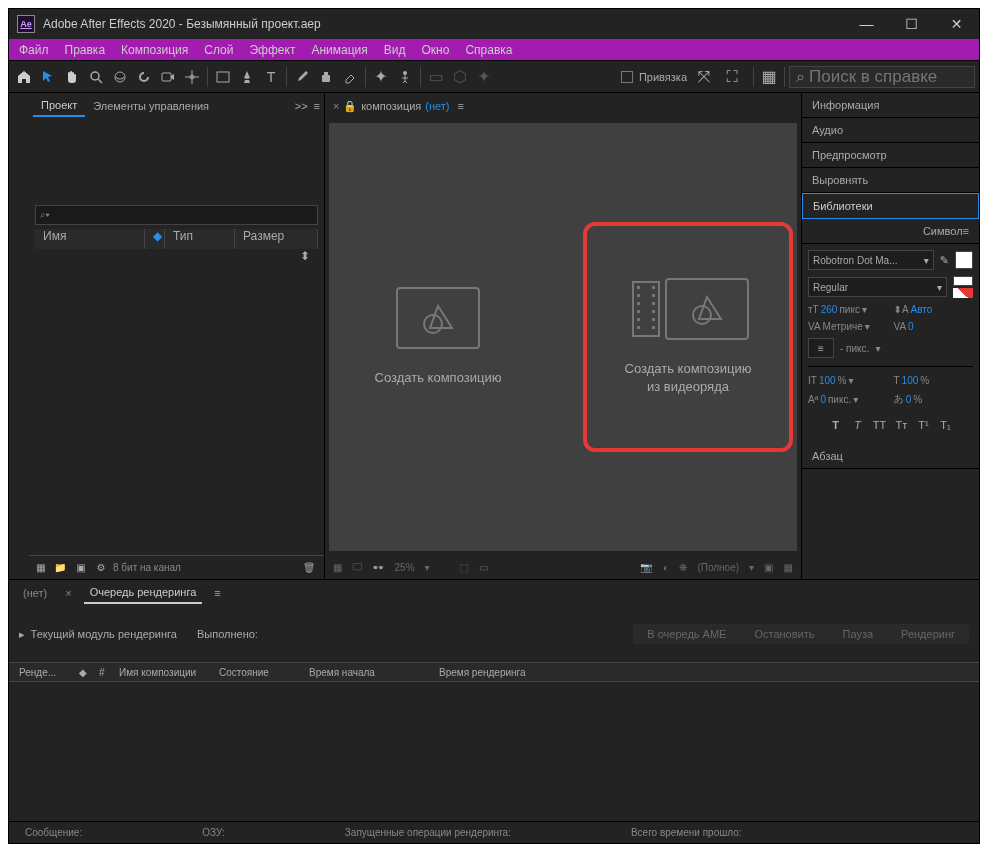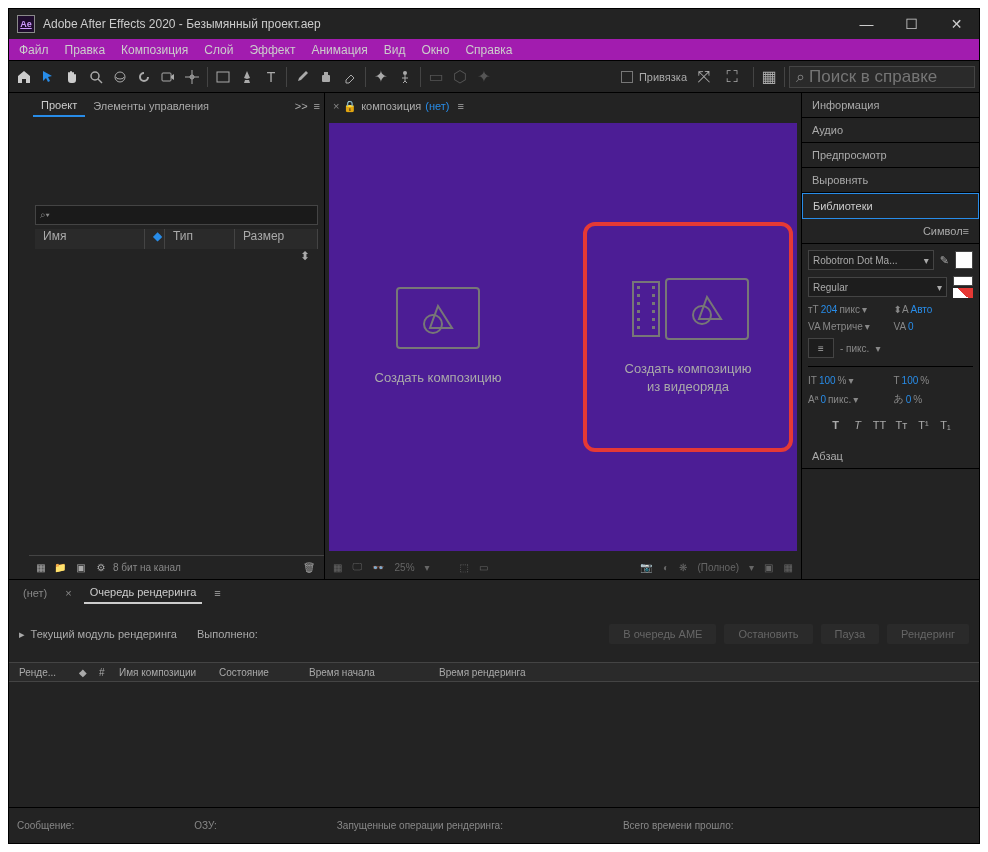--- a/index.html
+++ b/index.html
@@ -26,21 +26,21 @@
 .panel-tab { color: #aaa; padding: 4px 8px; cursor: pointer; }
 .panel-tab.active { color: #ccc; border-bottom: 2px solid #288ce8; }
 .panel-tab-more { margin-left: auto; color: #aaa; cursor: pointer; }
 .project-body { flex: 1; background: #232323; padding: 6px; }
 .filter-box { background: #1a1a1a; border: 1px solid #444; height: 20px; margin-top: 80px; display: flex; align-items: center; padding: 0 4px; }
 .project-cols { display: flex; background: #2a2a2a; height: 20px; font-size: 12px; color: #aaa; margin-top: 4px; }
 .col { padding: 0 8px; border-right: 1px solid #444; }
 .project-footer { height: 24px; background: #232323; display: flex; align-items: center; padding: 0 4px; gap: 4px; border-top: 1px solid #444; font-size: 10px; color: #888; }
 .center-panel { flex: 1; background: #232323; display: flex; flex-direction: column; }
 .comp-tab { height: 26px; display: flex; align-items: center; padding: 0 8px; font-size: 11px; gap: 4px; }
-.comp-area { flex: 1; background: #4c1d95; margin: 4px; display: flex; align-items: center; justify-content: center; gap: 40px; position: relative; }
+.comp-area { flex: 1; background: #404040; margin: 4px; display: flex; align-items: center; justify-content: center; gap: 40px; position: relative; }
 .create-box { width: 210px; height: 230px; display: flex; flex-direction: column; align-items: center; justify-content: center; gap: 20px; cursor: pointer; }
 .create-box.highlighted { border: 4px solid #e53935; border-radius: 12px; }
 .create-icon { width: 84px; height: 62px; border: 2px solid #777; border-radius: 4px; display: flex; align-items: center; justify-content: center; }
 .create-text { color: #aaa; font-size: 13px; text-align: center; line-height: 1.4; }
 .comp-footer { height: 24px; background: #232323; display: flex; align-items: center; padding: 0 8px; gap: 10px; font-size: 10px; color: #666; }
 .right-panel { width: 178px; background: #232323; border-left: 1px solid #000; display: flex; flex-direction: column; font-size: 11px; }
 .r-section { padding: 6px 10px; color: #aaa; border-bottom: 1px solid #000; cursor: pointer; }
 .r-section.active { border: 1px solid #288ce8; color: #ccc; }
 .r-section.header { display: flex; justify-content: flex-end; align-items: center; }
 .char-panel { padding: 6px; display: flex; flex-direction: column; gap: 6px; }
@@ -50,26 +50,26 @@
 .cl { color: #888; font-size: 10px; }
 .char-field { display: flex; align-items: center; gap: 2px; flex: 1; }
 .style-row { display: flex; gap: 4px; justify-content: center; padding: 4px 0; }
 .style-btn { width: 18px; height: 18px; color: #aaa; display: flex; align-items: center; justify-content: center; font-size: 11px; cursor: pointer; }
 .bottom-area { height: 264px; background: #232323; border-top: 1px solid #000; display: flex; flex-direction: column; }
 .bottom-tabs { height: 26px; display: flex; align-items: center; font-size: 11px; padding: 0 8px; gap: 12px; }
 .btm-tab { color: #888; padding: 4px 6px; cursor: pointer; }
 .btm-tab.active { color: #ccc; border-bottom: 2px solid #ccc; }
 .render-bar { height: 56px; display: flex; align-items: center; padding: 0 10px; font-size: 11px; color: #aaa; gap: 20px; }
 .render-title { display: flex; align-items: center; gap: 6px; }
-.render-btns { margin-left: auto; display: flex; gap: 8px; }
+.render-btns { margin-left: auto; display: flex; }
 .r-btn { background: #2a2a2a; color: #666; padding: 4px 14px; font-size: 11px; border-radius: 2px; cursor: pointer; }
 .render-cols { height: 20px; background: #2a2a2a; display: flex; align-items: center; font-size: 10px; color: #aaa; border-top: 1px solid #444; border-bottom: 1px solid #444; }
 .rc { padding: 0 10px; }
 .render-body { flex: 1; background: #232323; }
-.status-bar { height: 36px; background: #232323; border-top: 1px solid #000; display: flex; align-items: center; font-size: 10px; color: #888; padding: 0 8px; }
+.status-bar { height: 22px; background: #232323; border-top: 1px solid #000; display: flex; align-items: center; font-size: 10px; color: #888; padding: 0 16px; }
 .status-item { margin-right: 120px; }
 .checkbox { width: 12px; height: 12px; border: 1px solid #777; display: inline-block; }
 .color-swatch { width: 18px; height: 18px; background: #fff; border: 1px solid #444; }
 .color-sw-group { display: flex; flex-direction: column; gap: 2px; }
 .mini-sw { width: 20px; height: 10px; background: #fff; border: 1px solid #444; }
 .mini-sw2 { width: 20px; height: 10px; background: linear-gradient(45deg,#fff 50%, #e53935 50%); }
 svg { display: block; }
 </style>
 </head>
 <body>
@@ -326,21 +326,21 @@
               <span>▾</span>
         </div>
         <div class="color-sw-group">
           <div class="mini-sw"></div>
           <div class="mini-sw2"></div>
         </div>
       </div>
       <div class="char-row">
         <div class="char-field">
               <span class="cl">тT</span>
-              <span class="cv">204</span>
+              <span class="cv">260</span>
               <span class="cl">пикс</span>
               <span class="cl">▾</span>
             </div>
         <div class="char-field">
               <span class="cl">⬍A</span>
               <span class="cv">Авто</span>
             </div>
       </div>
       <div class="char-row">
         <div class="char-field">

